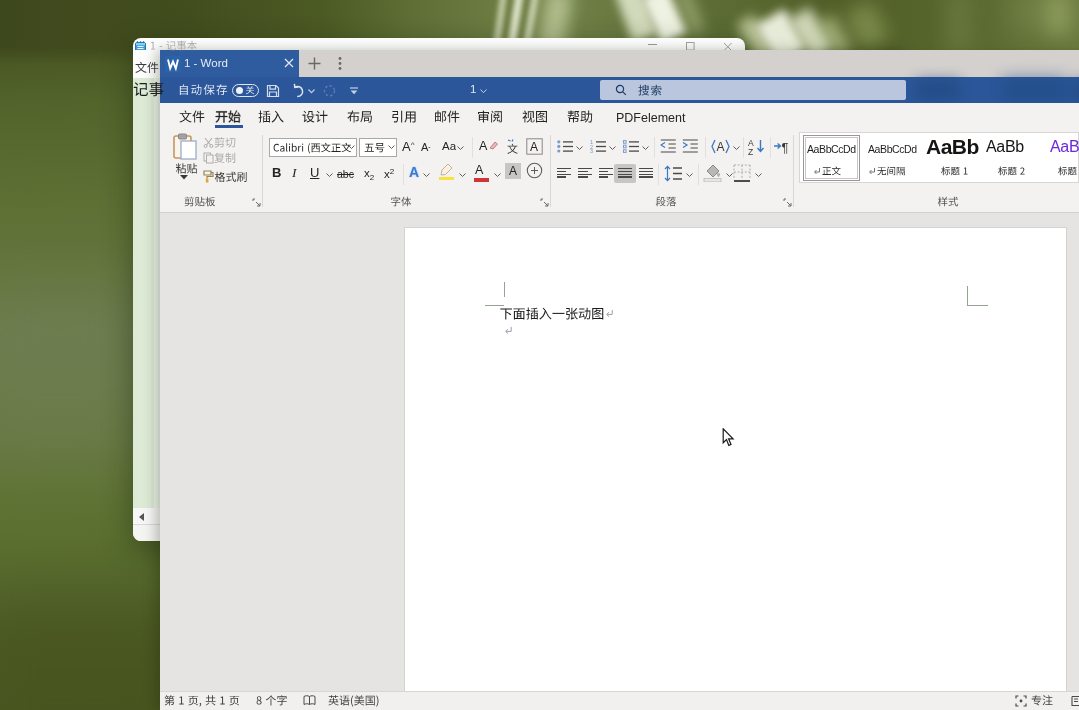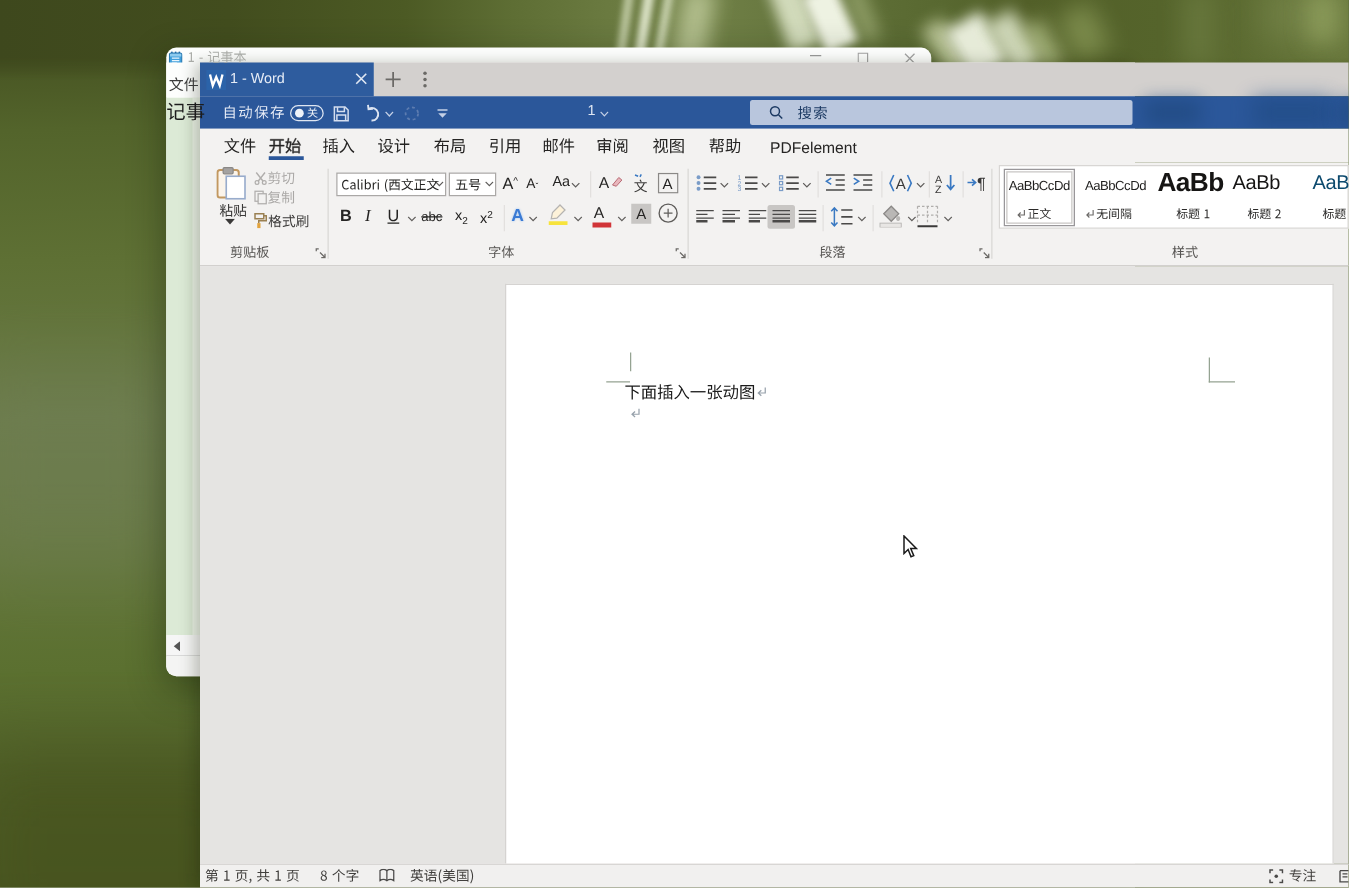--- a/index.html
+++ b/index.html
@@ -339,21 +339,21 @@
 <div class="ab" style="left:647px;top:93px;width:52px;font-size:10.5px;letter-spacing:-0.4px;color:#1f1e1d">AaBbCcDd</div>
 <svg class="ab" style="left:653px;top:117px" width="8" height="8" viewBox="0 0 8 8" fill="none">
       <path d="M6.5 1v4H2M3.5 3L1.5 5l2 2" stroke="#6a6866" stroke-width="0.9"></path>
     </svg>
 <div class="ab" style="left:708px;top:93px;width:52px;font-size:10.5px;letter-spacing:-0.4px;color:#1f1e1d">AaBbCcDd</div>
 <svg class="ab" style="left:708px;top:117px" width="8" height="8" viewBox="0 0 8 8" fill="none">
       <path d="M6.5 1v4H2M3.5 3L1.5 5l2 2" stroke="#6a6866" stroke-width="0.9"></path>
     </svg>
 <div class="ab" style="left:766px;top:85px;font-size:21px;font-weight:bold;letter-spacing:-0.5px;color:#161514">AaBb</div>
 <div class="ab" style="left:826px;top:88px;font-size:16px;letter-spacing:-0.3px;color:#161514">AaBb</div>
-<div class="ab" style="left:890px;top:88px;font-size:16px;letter-spacing:-0.3px;color:#0c4a6e">AaB</div>
+<div class="ab" style="left:890px;top:88px;font-size:16px;letter-spacing:-0.3px;color:#6d28d9">AaB</div>
 
 <div class="ab" style="left:0;top:163px;width:919px;height:478px;background:#e5e4e2"></div>
 <div class="ab" style="left:244px;top:177px;width:663px;height:464px;background:#fff;border:1px solid #d5d3d1;border-bottom:none"></div>
 <div class="ab" style="left:344px;top:232px;width:1.2px;height:15px;background:#95a392"></div>
 <div class="ab" style="left:325px;top:255px;width:19px;height:1.2px;background:#95a392"></div>
 <div class="ab" style="left:807px;top:236px;width:1.2px;height:20px;background:#95a392"></div>
 <div class="ab" style="left:807px;top:255px;width:21px;height:1.2px;background:#95a392"></div>
 <svg class="ab" style="left:445px;top:259px" width="9" height="9" viewBox="0 0 10 10" fill="none">
  <path d="M8 1v5H2.5M4.5 3.5L1.8 6l2.7 2.5" stroke="#97a1ab" stroke-width="1.1"></path>
 </svg>

